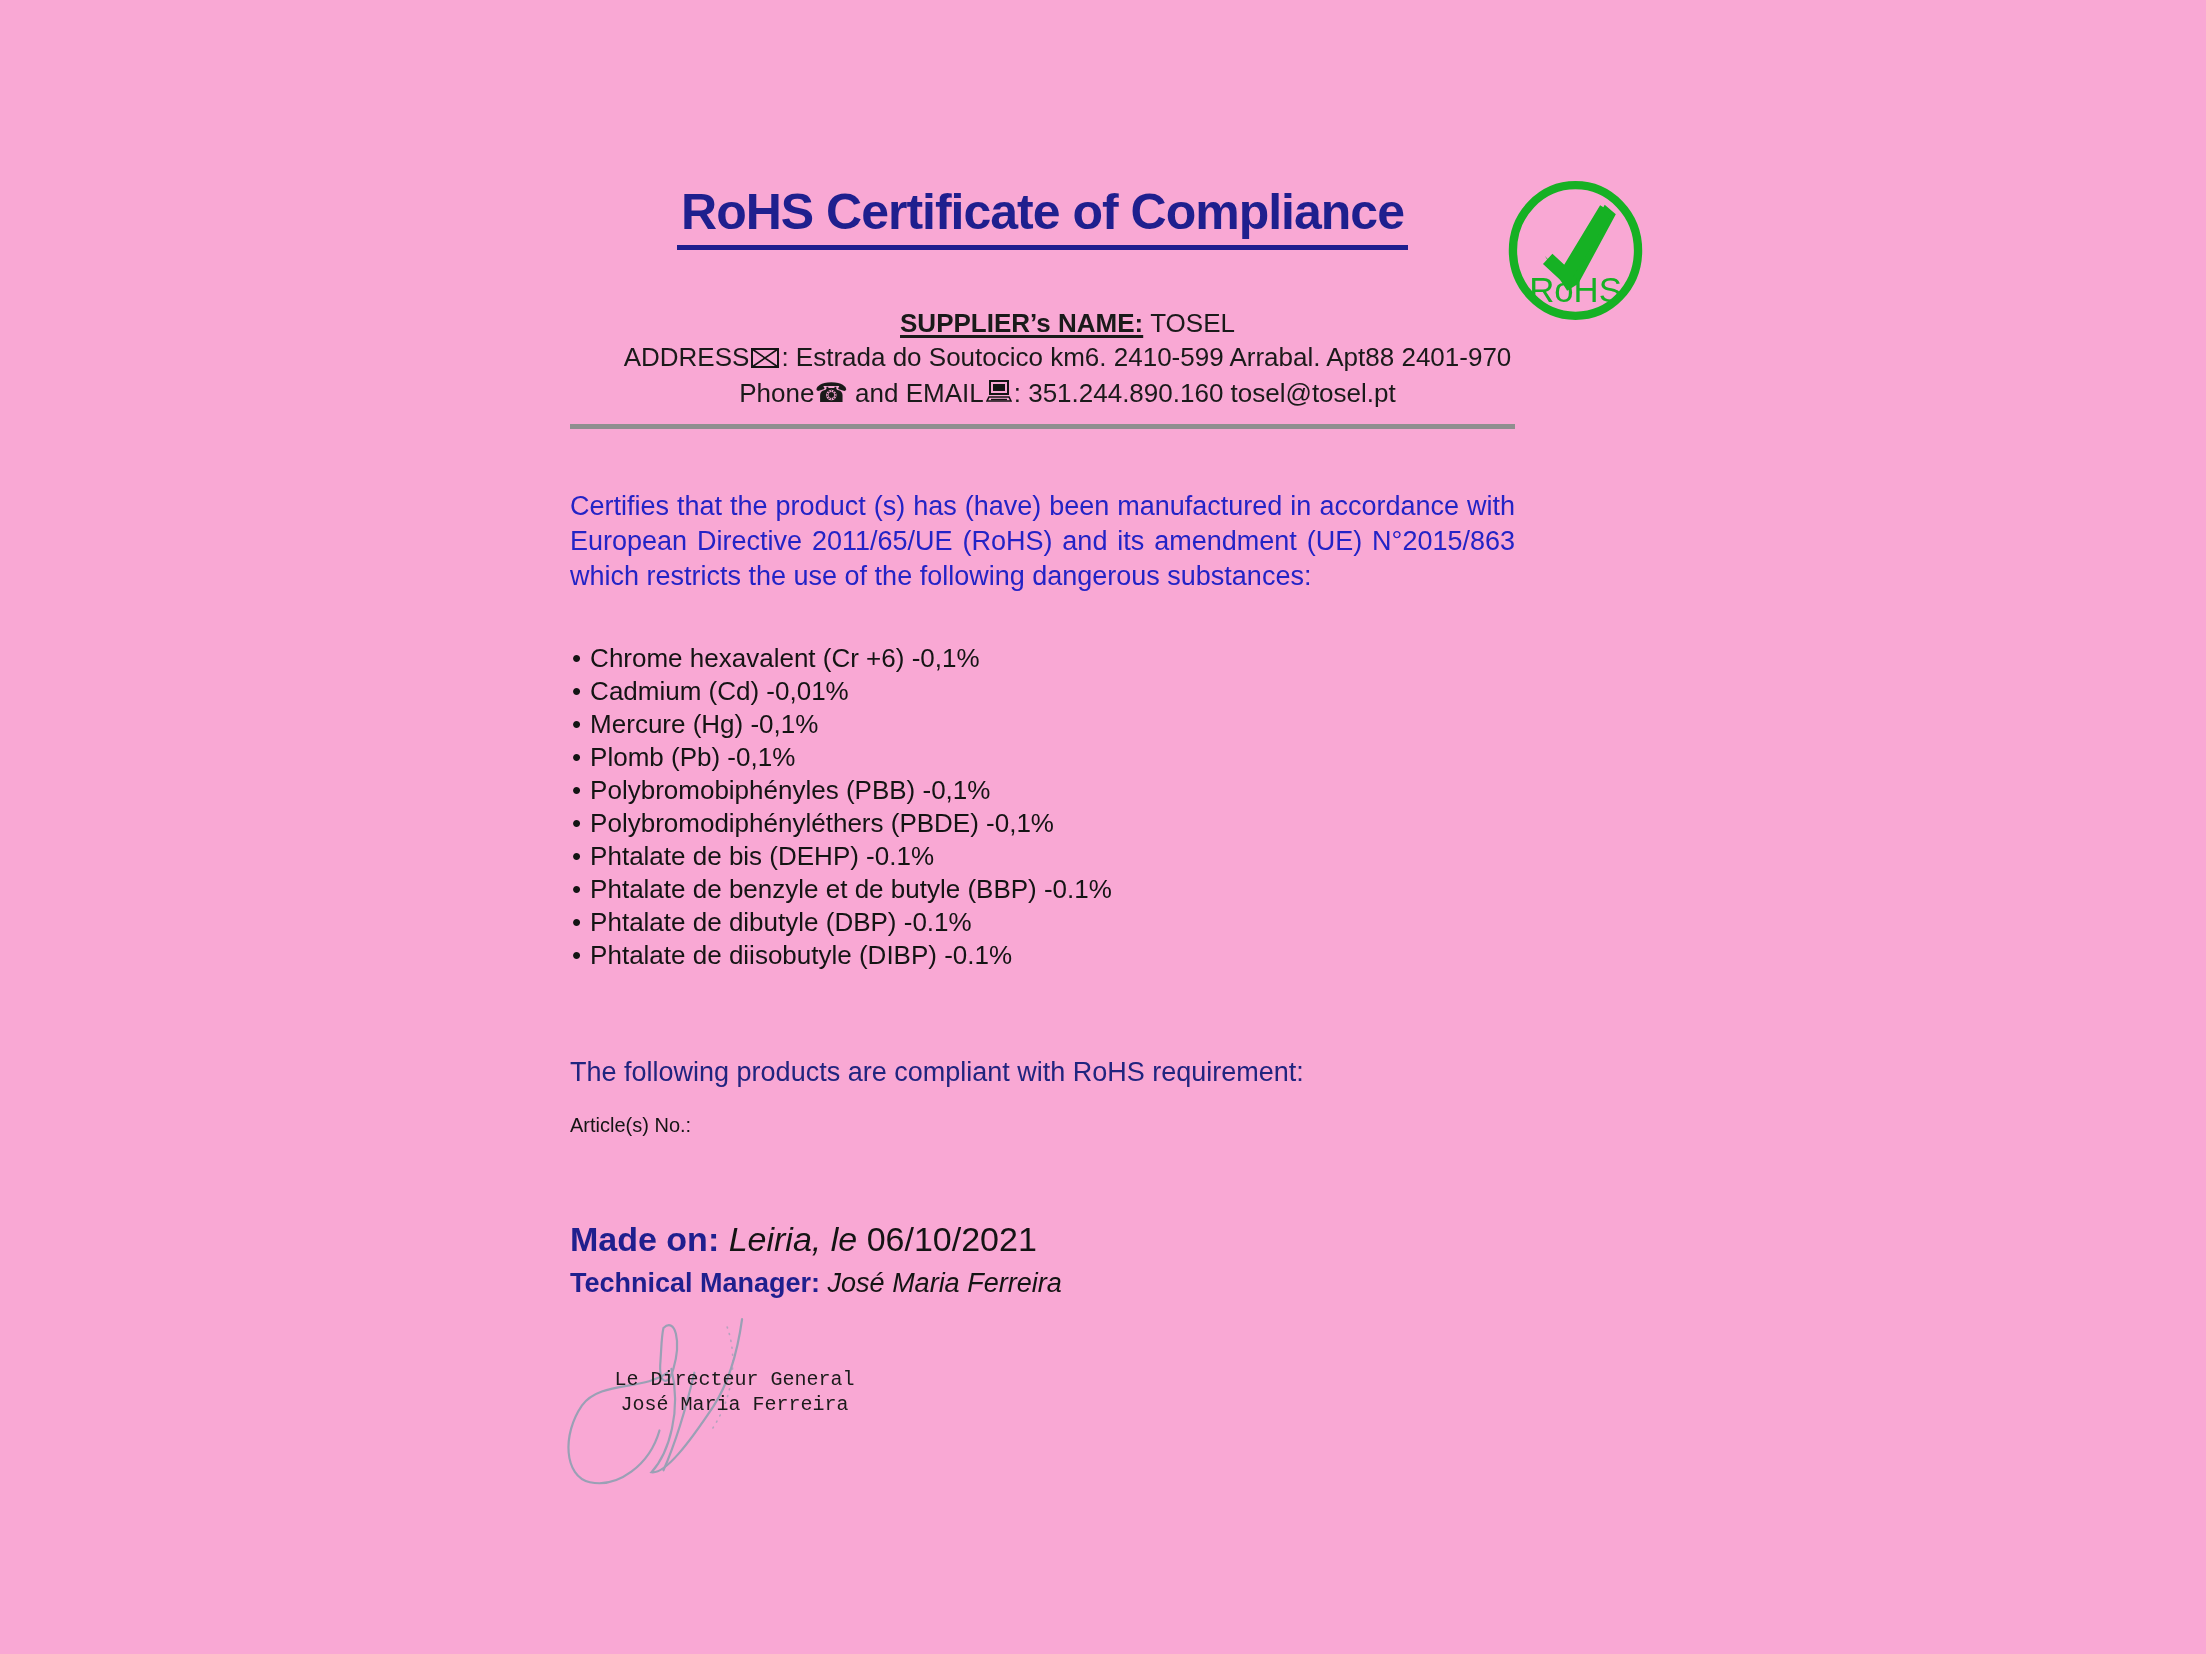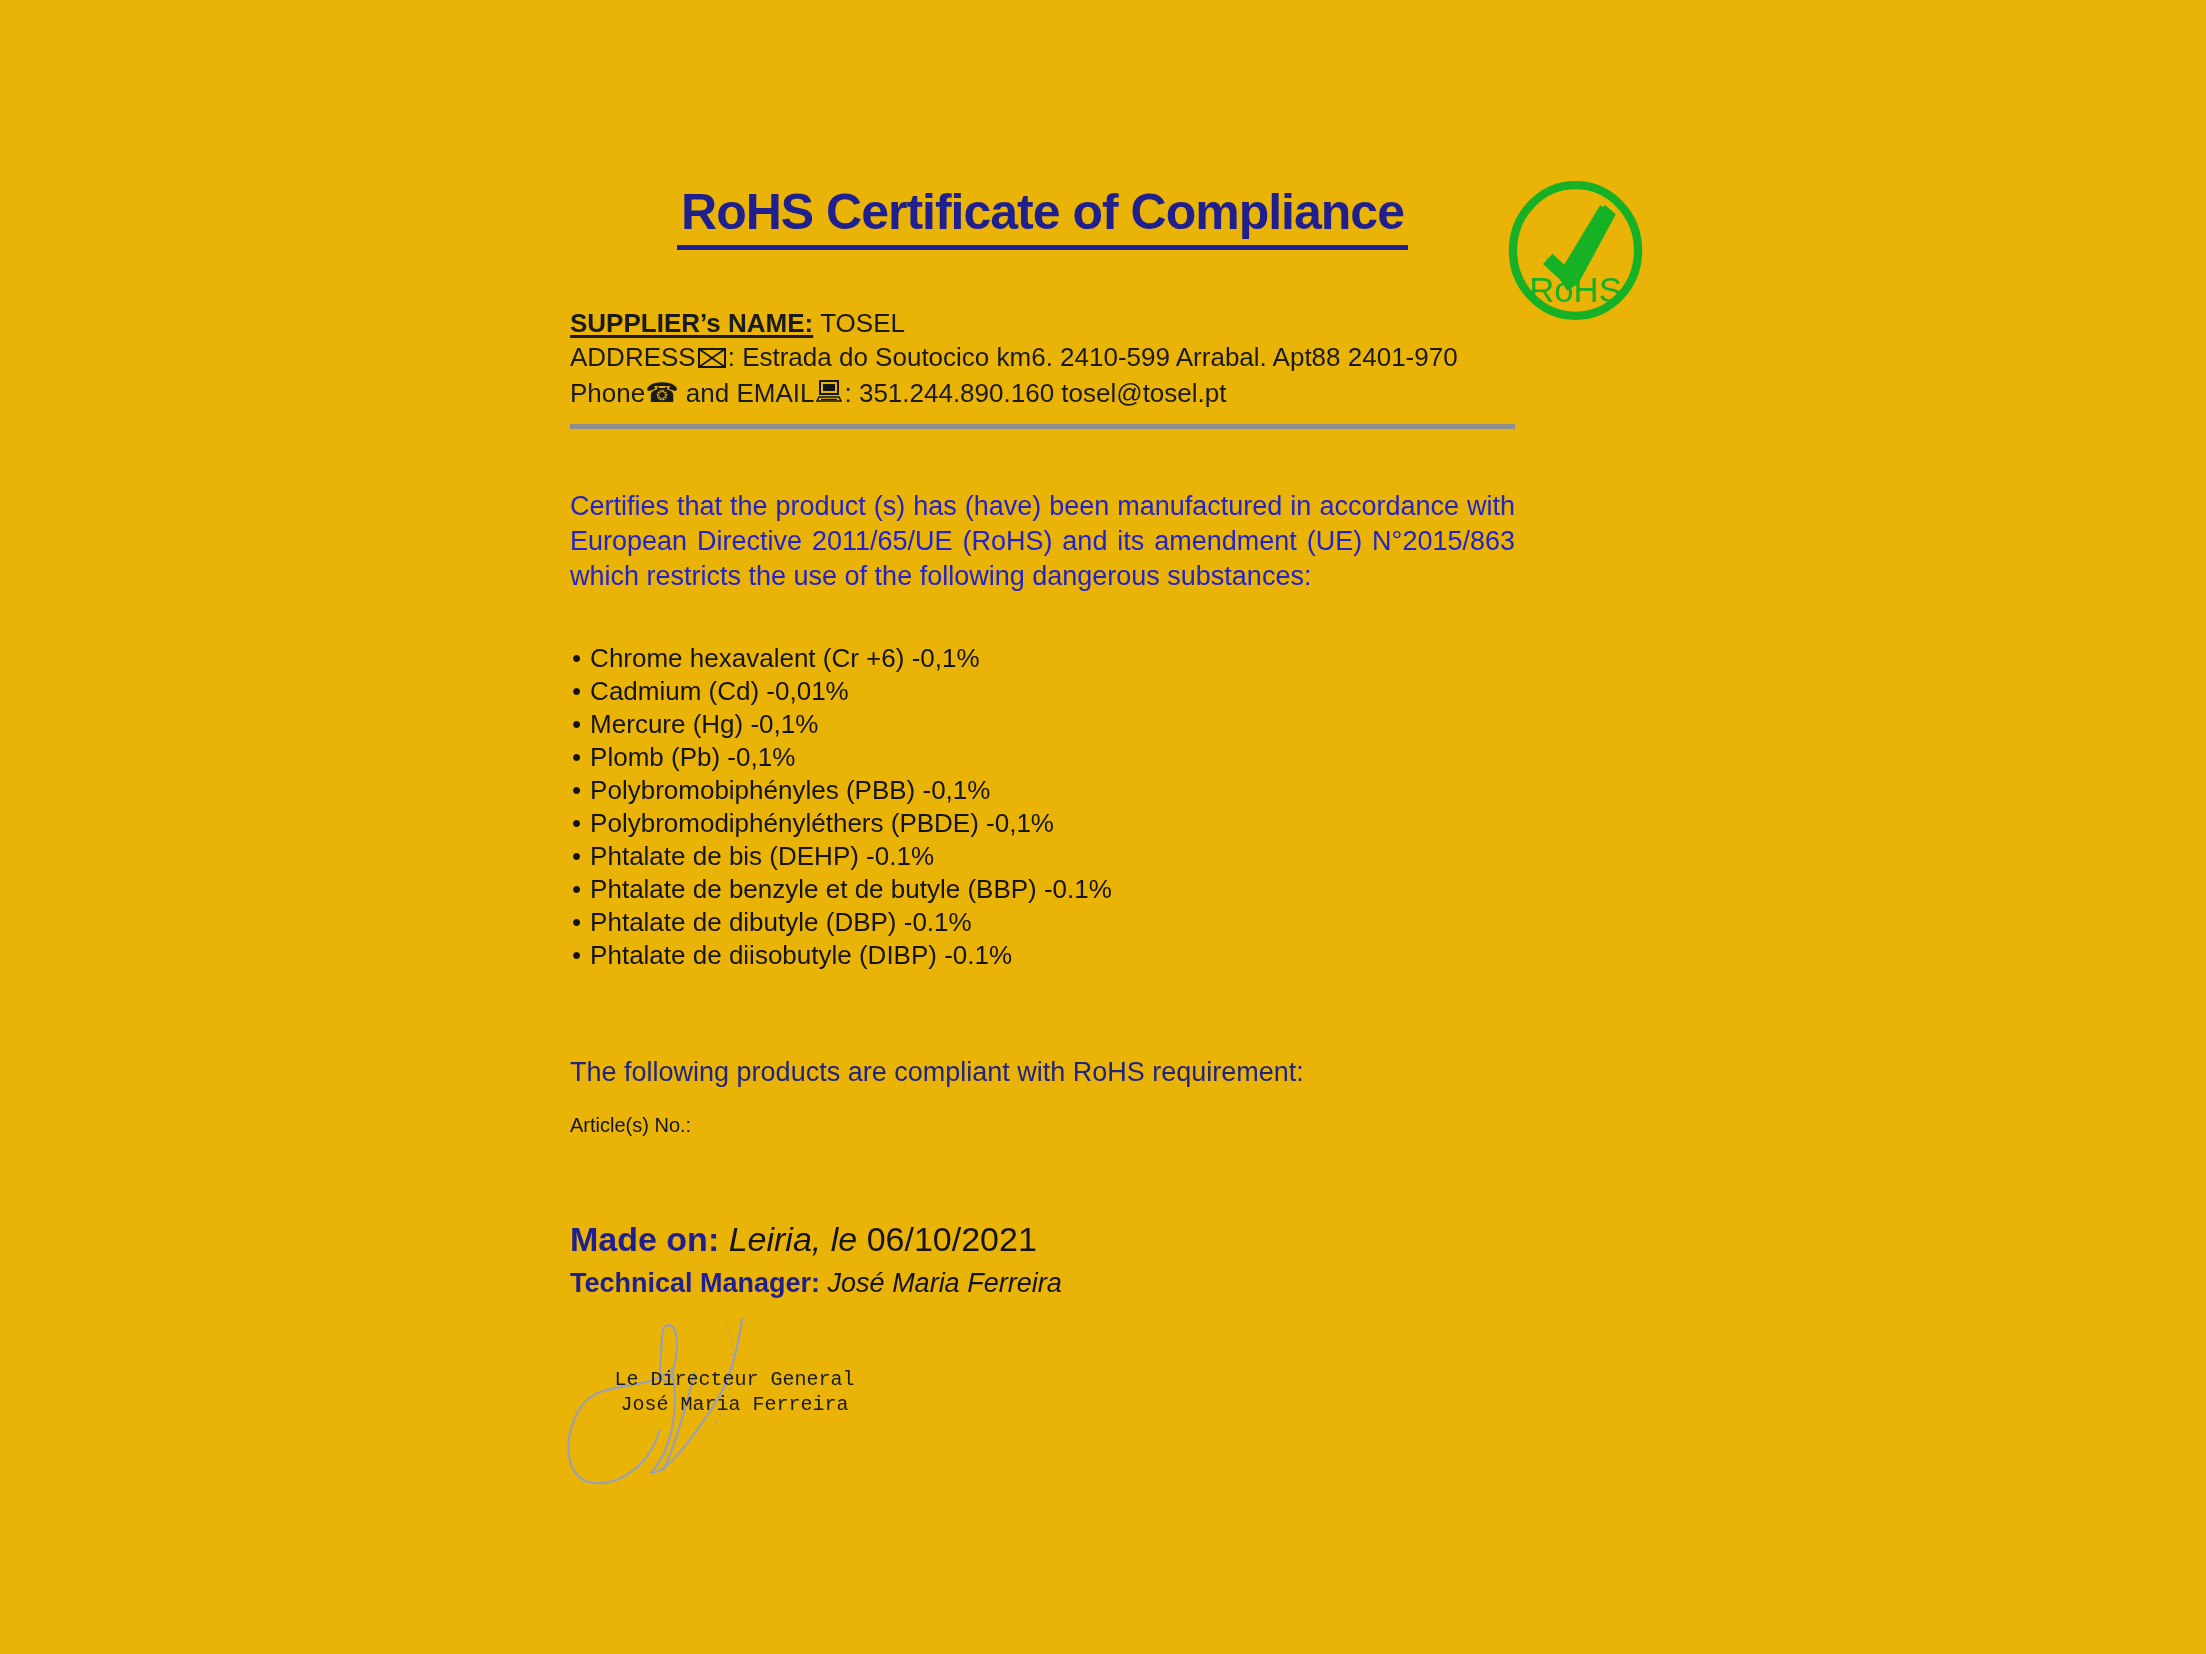--- a/index.html
+++ b/index.html
@@ -1,19 +1,19 @@
 <!DOCTYPE html>
 <html><head>
 <meta charset="utf-8">
 <style>
   html,body{margin:0;padding:0;background:#ffffff;}
   .page{
     position:relative;
     width:2207px;height:1655px;
-    background:#eab308;
+    background:#f9a8d4;
     font-family:"Liberation Sans", sans-serif;
     color:#1a1a1a;
     overflow:hidden;
   }
   .abs{position:absolute;}
 
   
   .title-wrap{left:570px;top:185px;width:945px;text-align:center;}
   .doc-title{
     display:inline-block;
@@ -22,21 +22,21 @@
     border-bottom:5px solid #1f1f8e;
     padding:0 4px 5px 4px;
     line-height:1.1;
   }
 
   
   .logo-wrap{left:1506px;top:181px;width:139px;height:139px;}
 
   
   .supplier{left:570px;top:306px;width:995px;font-size:26px;line-height:34px;}
-  .supplier .line{white-space:nowrap;}
+  .supplier .line{white-space:nowrap;text-align:center;}
   .lbl-underline{font-weight:bold;text-decoration:underline;text-decoration-thickness:3px;text-underline-offset:3px;}
   .sp{margin-left:7px;}
   .glyph-phone{font-family:"DejaVu Sans", sans-serif;font-size:27px;}
   .inline-icon{display:inline-block;vertical-align:-2px;margin:0 2px;}
 
   
   .rule{left:570px;top:424px;width:945px;height:5px;background:#8f8f8f;}
 
   
   .certify{

